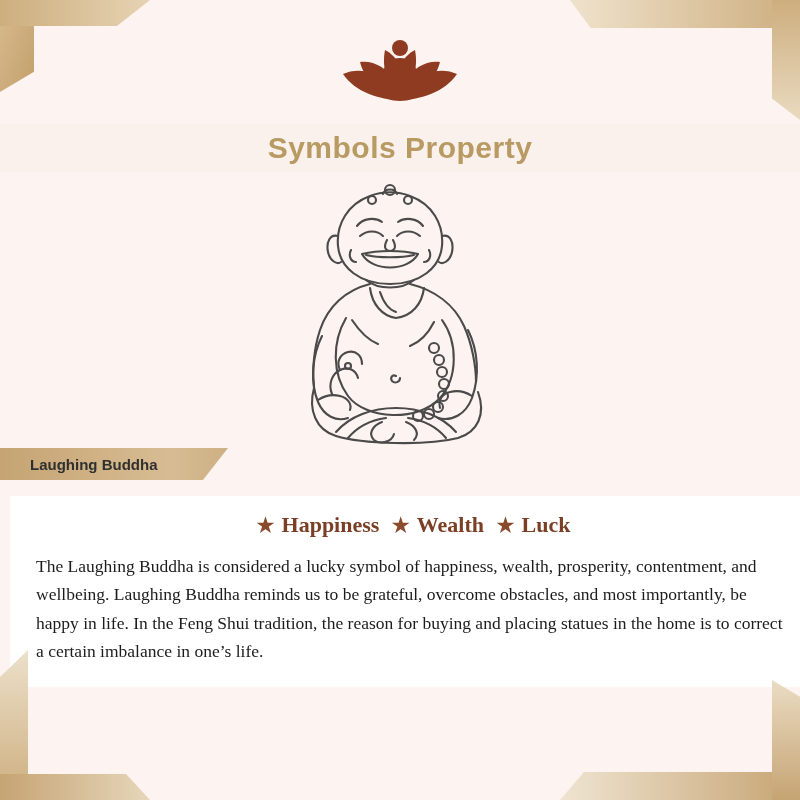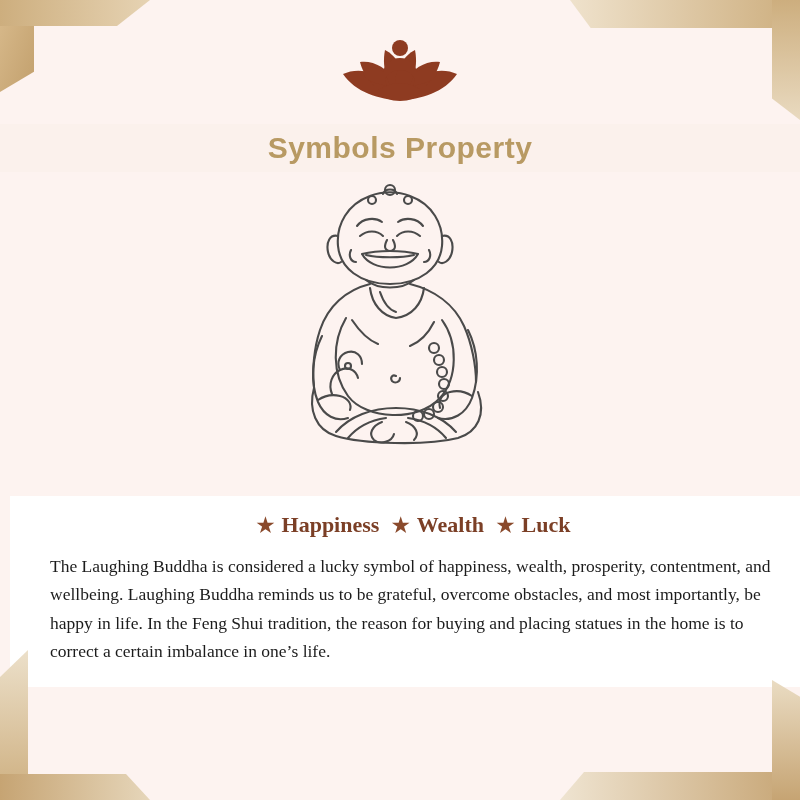--- a/index.html
+++ b/index.html
@@ -184,21 +184,21 @@
     font-weight: bold;
     color: #7b3f26;
     font-family: "Liberation Serif", serif;
   }
   .keywords .star {
     color: #8a4a2c;
     margin: 0 7px;
     font-size: 20px;
   }
   .body-copy {
-    margin: 14px 26px 0 40px;
+    margin: 14px 26px 0 26px;
     font-size: 17.5px;
     line-height: 1.62;
     color: #1c1c1c;
     font-family: "Liberation Serif", serif;
     text-align: left;
   }
   .footer-fill {
     position: absolute;
     left: 0;
     top: 728px;
@@ -317,20 +317,23 @@
           <path d="M128 268 C138 256 152 250 166 248"></path>
           <path d="M226 268 C216 256 202 250 188 248"></path>
 
           <path d="M162 252 C152 256 148 264 154 270 C160 275 172 272 174 264"></path>
           <path d="M186 252 C196 256 200 264 194 270"></path>
         </g>
       </svg>
     </div>
   </div>
 
+  <div class="label-tag">
+    <span>Laughing Buddha</span>
+  </div>
 
   <div class="panel">
     <div class="keywords">
       <span class="star">★</span><span>Happiness</span>
       <span class="star">★</span><span>Wealth</span>
       <span class="star">★</span><span>Luck</span>
     </div>
     <div class="body-copy">The Laughing Buddha is considered a lucky symbol of happiness, wealth, prosperity, contentment, and wellbeing. Laughing Buddha reminds us to be grateful, overcome obstacles, and most importantly, be happy in life. In the Feng Shui tradition, the reason for buying and placing statues in the home is to correct a certain imbalance in one’s life.</div>
   </div>
 

